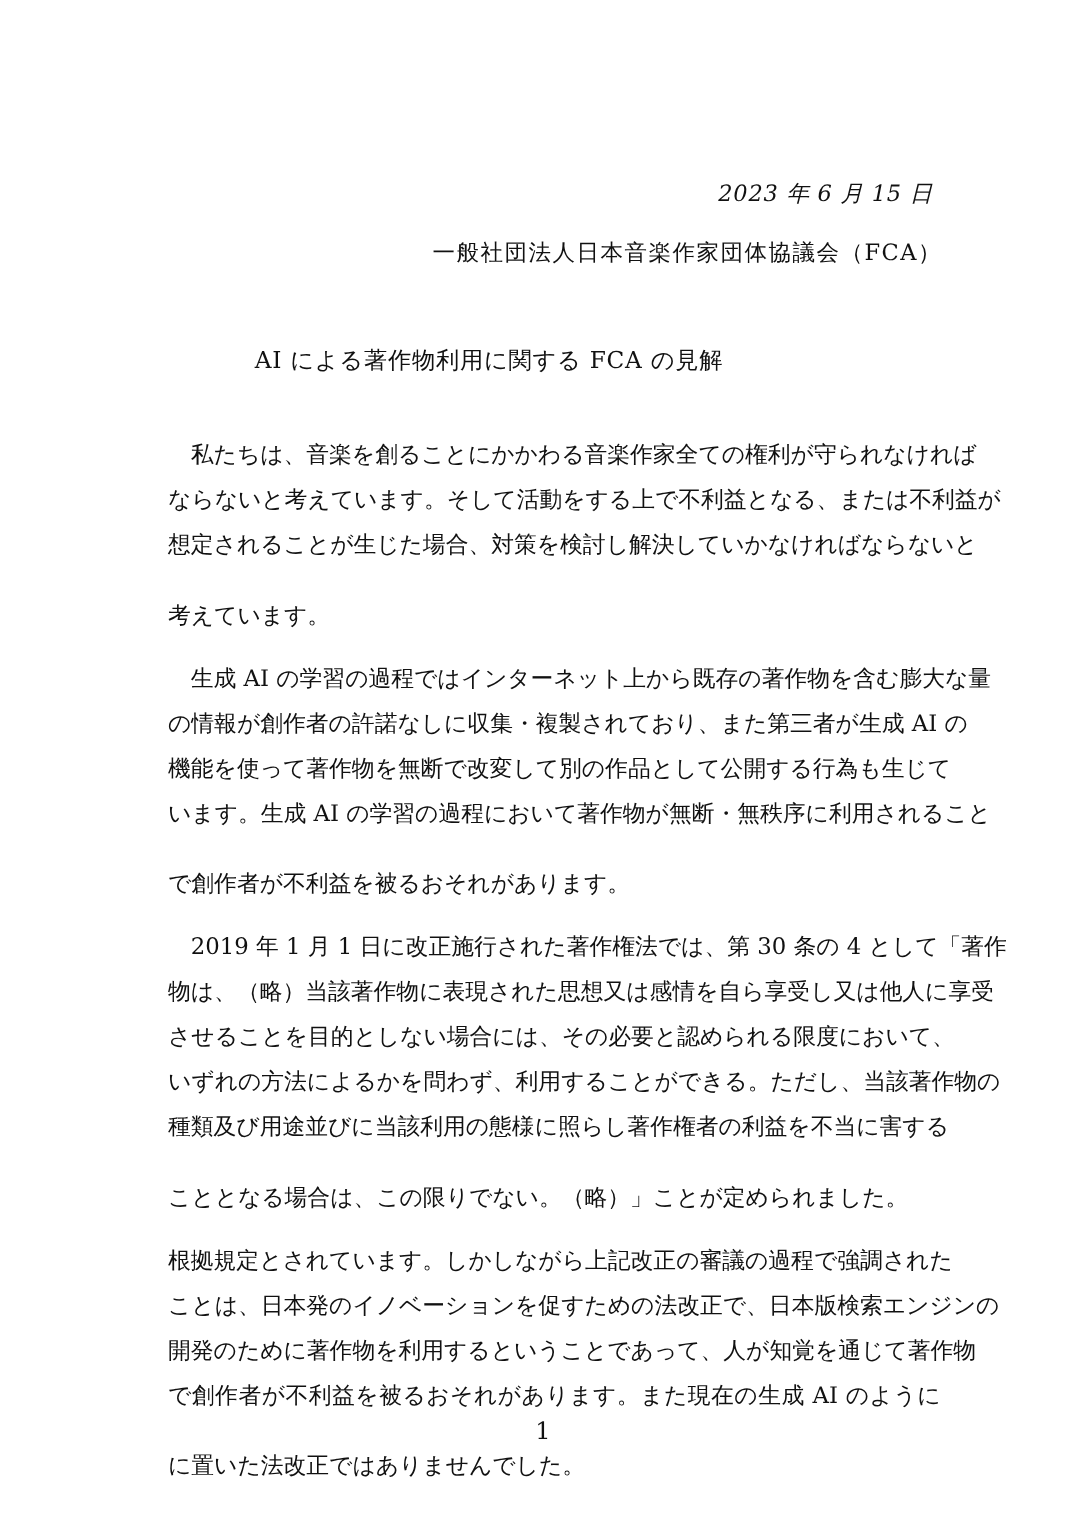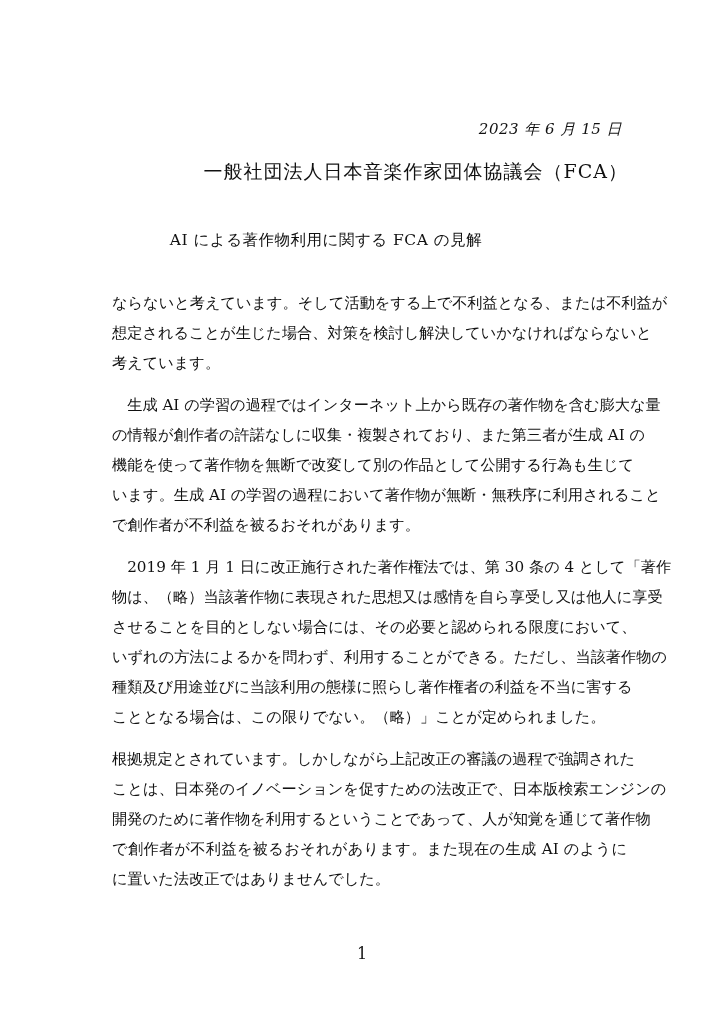--- a/index.html
+++ b/index.html
@@ -1,38 +1,39 @@
 <!DOCTYPE html>
 <html><head>
   <meta charset="utf-8">
   <style>
     html, body { margin: 0; padding: 0; background: #ffffff; }
     body { width: 724px; height: 1024px; position: relative; overflow: hidden;
       font-family: "DejaVu Serif", "Liberation Serif", serif; color: #111; }
     .page { position: absolute; left: 0; top: 0; width: 724px; height: 1024px; background: #fff; }
     .date { position: absolute; right: 102px; top: 120px; font-size: 15px; letter-spacing: 0.5px; font-style: italic; }
-    .org { position: absolute; right: 96px; top: 159px; font-size: 19px; letter-spacing: 1px; }
+    .org { position: absolute; right: 96px; top: 159px; font-size: 15px; letter-spacing: 1px; }
     .title { position: absolute; left: 0; width: 652px; text-align: center; top: 230px; font-size: 15.5px; letter-spacing: 0.5px; }
     .body { position: absolute; left: 112px; top: 288px; width: 515px; font-size: 15.2px; }
     .para { margin: 0 0 12px 0; }
     .line { display: block; height: 30px; line-height: 30px; white-space: nowrap; text-align: justify; text-align-last: justify; }
-    .line.last { text-align-last: left; }
+    .line.last { text-align-last: left; margin-top: 17px; }
     .u { text-decoration-thickness: 1.5px; text-underline-offset: 5px; }
     .pageno { position: absolute; left: 0; width: 724px; text-align: center; top: 944px; font-size: 16px; }
   </style>
 </head>
 <body>
 
 <div class="page">
   <div class="date">2023 年 6 月 15 日</div>
   <div class="org">一般社団法人日本音楽作家団体協議会（FCA）</div>
   <div class="title">AI による著作物利用に関する FCA の見解</div>
 
   <div class="body">
     <div class="para">
+      <span class="line">　私たちは、音楽を創ることにかかわる音楽作家全ての権利が守られなければ</span>
       <span class="line">ならないと考えています。そして活動をする上で不利益となる、または不利益が</span>
       <span class="line">想定されることが生じた場合、対策を検討し解決していかなければならないと</span>
       <span class="line last">考えています。</span>
     </div>
 
     <div class="para">
       <span class="line">　生成 AI の学習の過程ではインターネット上から既存の著作物を含む膨大な量</span>
       <span class="line">の情報が創作者の許諾なしに収集・複製されており、また第三者が生成 AI の</span>
       <span class="line">機能を使って著作物を無断で改変して別の作品として公開する行為も生じて</span>
       <span class="line">います。生成 AI の学習の過程において著作物が無断・無秩序に利用されること</span>

